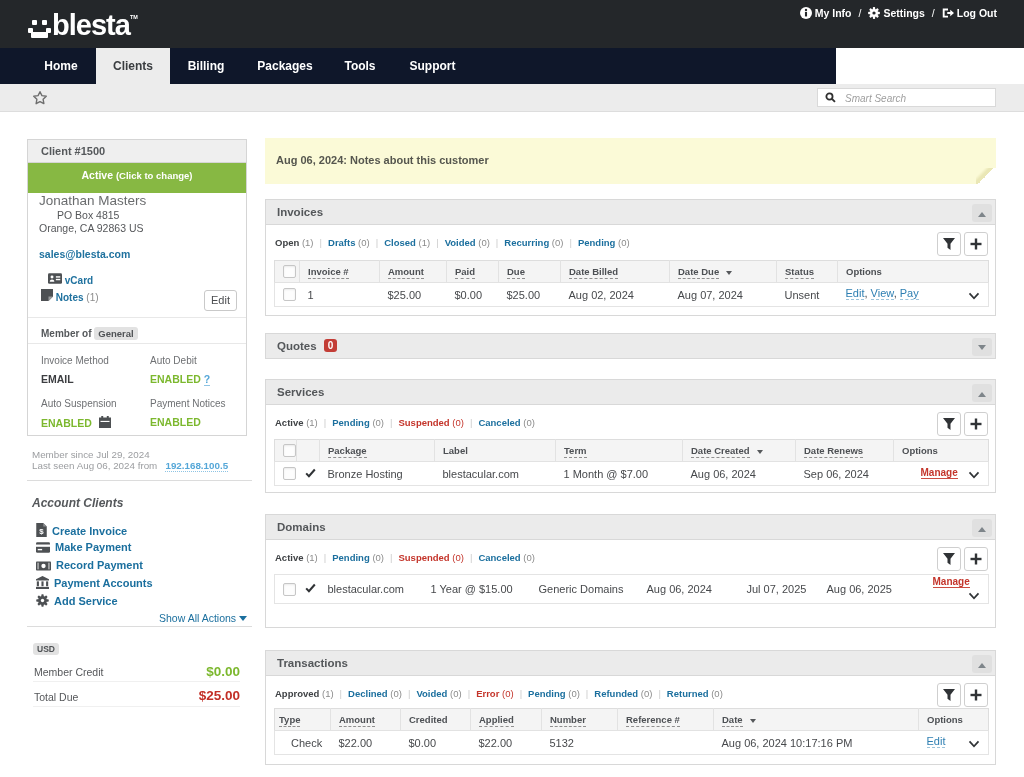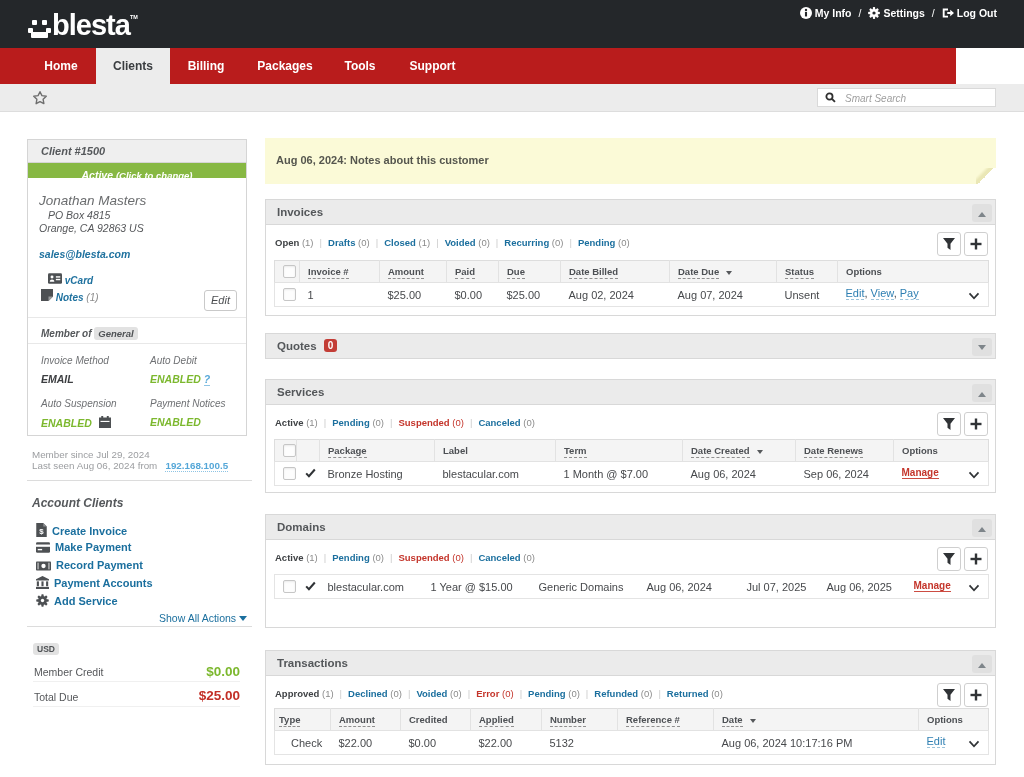--- a/index.html
+++ b/index.html
@@ -1,21 +1,21 @@
 <!DOCTYPE html>
 <html><head>
 <meta charset="utf-8">
 <style>
 * { margin:0; padding:0; box-sizing:border-box; }
 html,body { width:1024px; height:777px; background:#fff; font-family:"Liberation Sans", sans-serif; overflow:hidden; position:relative; }
 .abs { position:absolute; }
 
 
 #topbar { position:absolute; left:0; top:0; width:1024px; height:48px; background:#24272a; }
-#navbar { position:absolute; left:0; top:48px; width:956px; height:36px; background:#b91c1c; }
+#navbar { position:absolute; left:0; top:48px; width:836px; height:36px; background:#0f172a; }
 #subbar { position:absolute; left:0; top:84px; width:1024px; height:28px; background:#ececec; border-bottom:1px solid #dddddd; }
 
 .navitem { position:absolute; top:0; height:36px; line-height:36px; color:#fff; font-size:12px; font-weight:bold; text-align:center; }
 #tab-active { position:absolute; left:96px; top:48px; width:74px; height:36px; background:#ececec; z-index:5; color:#3a3d40; font-size:12px; font-weight:bold; text-align:center; line-height:36px; }
 
 #toplinks { position:absolute; top:6px; right:27px; height:14px; color:#fff; font-size:10.5px; font-weight:bold; display:flex; align-items:center; gap:3px; }
 #toplinks span.sep { font-weight:normal; padding:0 4px; }
 #toplinks svg { display:block; }
 
 
@@ -25,23 +25,23 @@
 #logotm { position:absolute; left:130px; top:14px; color:#fff; font-size:8px; transform:scale(0.68); transform-origin:left top; font-weight:bold; }
 
 
 #star { position:absolute; left:32px; top:90px; }
 #search { position:absolute; left:817px; top:88px; width:179px; height:19px; background:#fff; border:1px solid #d9d9d9; }
 #search .ph { position:absolute; left:27px; top:3.5px; font-size:10px; font-style:italic; color:#9e9e9e; }
 #search svg { position:absolute; left:7px; top:3px; }
 
 
 #sidebar { position:absolute; left:27px; top:0; width:220px; height:777px; font-size:10px; color:#4b4d50; }
-#clientcard { position:absolute; left:0; top:139px; width:220px; height:297px; border:1px solid #d5d5d5; background:#fff;font-style:italic; }
+#clientcard { position:absolute; left:0; top:139px; width:220px; height:297px; border:1px solid #d5d5d5; background:#fff; }
 #clientcard .hd { height:23px; background:#efefef; border-bottom:1px solid #d5d5d5; line-height:23px; padding-left:13px; font-size:11px; font-weight:bold; color:#55585b; }
-#statusbar { height:15px; background:#87b843; color:#fff; text-align:center; line-height:25px; font-size:10.5px; font-weight:bold; }
+#statusbar { height:30px; background:#87b843; color:#fff; text-align:center; line-height:25px; font-size:10.5px; font-weight:bold; }
 #statusbar small { font-size:9.5px; font-weight:bold; }
 .sline { position:absolute; left:13px; }
 #clientcard .divider { position:absolute; left:0; width:218px; border-top:1px solid #e8e8e8; }
 .bluebold { color:#20729f; font-weight:bold; }
 .lightblue { color:#55a7d8; font-weight:bold; border-bottom:1px dotted #8ec4e4; }
 .green { color:#7cb82e; font-weight:bold; }
 .redtx { color:#c22f26; font-weight:bold; }
 
 #editbtn { position:absolute; left:176px; top:150px; width:33px; height:21px; background:#fff; border:1px solid #c9c9c9; border-radius:3px; text-align:center; line-height:19px; font-size:11px; color:#4b4d50; }
 
@@ -82,21 +82,21 @@
 table.tbl th:first-child { border-left:1px solid #ddd; }
 table.tbl th:last-child { border-right:1px solid #ddd; }
 table.tbl td:first-child { border-left:1px solid #e4e4e4; }
 table.tbl td:last-child { border-right:1px solid #e4e4e4; }
 .us { border-bottom:1px dashed #8f8f8f; padding-bottom:1px; }
 .sort { display:inline-block; width:0; height:0; border-left:3.5px solid transparent; border-right:3.5px solid transparent; border-top:4.5px solid #55585b; margin-left:7px; vertical-align:0px; }
 
 .cb { display:inline-block; width:13px; height:13px; border:1px solid #c6c6c6; border-radius:2px; background:#fdfdfd; box-shadow:inset 0 1px 2px rgba(0,0,0,0.08); vertical-align:-2px; }
 
 a.rlnk { color:#2e7fb2; text-decoration:none; border-bottom:1px dashed #9cc3da; }
-a.mlnk { color:#c4352b; font-weight:bold; font-size:10px; text-decoration:none; border-bottom:1px solid #cc4c42; }
+a.mlnk { color:#c4352b; font-weight:bold; font-size:10px; text-decoration:none; border-bottom:1px solid #cc4c42;margin-left:19px; }
 
 .chev { float:right; margin-top:4px; }
 
 .qbadge { display:inline-block; margin-left:7px; background:#c33d36; color:#fff; border-radius:3px; font-size:10px; font-weight:bold; padding:0 4px; line-height:13px; vertical-align:1px; }
 </style>
 </head>
 <body>
 
 <div id="topbar">
   <div id="logo">
@@ -157,21 +157,21 @@
       <line x1="10.5" y1="10.5" x2="14.5" y2="14.5"></line>
     </svg>
   <span class="ph">Smart Search</span>
 </div>
 
 <div id="sidebar">
   <div id="clientcard">
     <div class="hd">Client #1500</div>
     <div id="statusbar">Active <small>(Click to change)</small></div>
     <div class="sline" style="top:53px; left:11px; font-size:13.5px; color:#6a6c6e;">Jonathan Masters</div>
-    <div class="sline" style="top:69px; left:20px; font-size:10.5px; color:#55575a;">PO Box 4815</div>
+    <div class="sline" style="top:69px; left:29px; font-size:10.5px; color:#55575a;">PO Box 4815</div>
     <div class="sline" style="top:82px; left:11px; font-size:10.5px; color:#55575a;">Orange, CA 92863 US</div>
     <div class="sline bluebold" style="top:108px; left:11px; font-size:10.5px;">sales@blesta.com</div>
     <div class="sline" style="top:133px;padding-left:7px;">
       <svg width="14" height="11" viewBox="0 0 16 12" fill="#4d5053">
           <rect width="16" height="12" rx="1.5"></rect>
           <circle cx="4.6" cy="4.4" r="1.7" fill="#fff"></circle>
           <path d="M2 9.6c0-1.7 1.2-2.6 2.6-2.6s2.6.9 2.6 2.6z" fill="#fff"></path>
           <rect x="9" y="3.4" width="5" height="1.6" fill="#fff"></rect>
           <rect x="9" y="6.4" width="5" height="1.6" fill="#fff"></rect>
         </svg>

